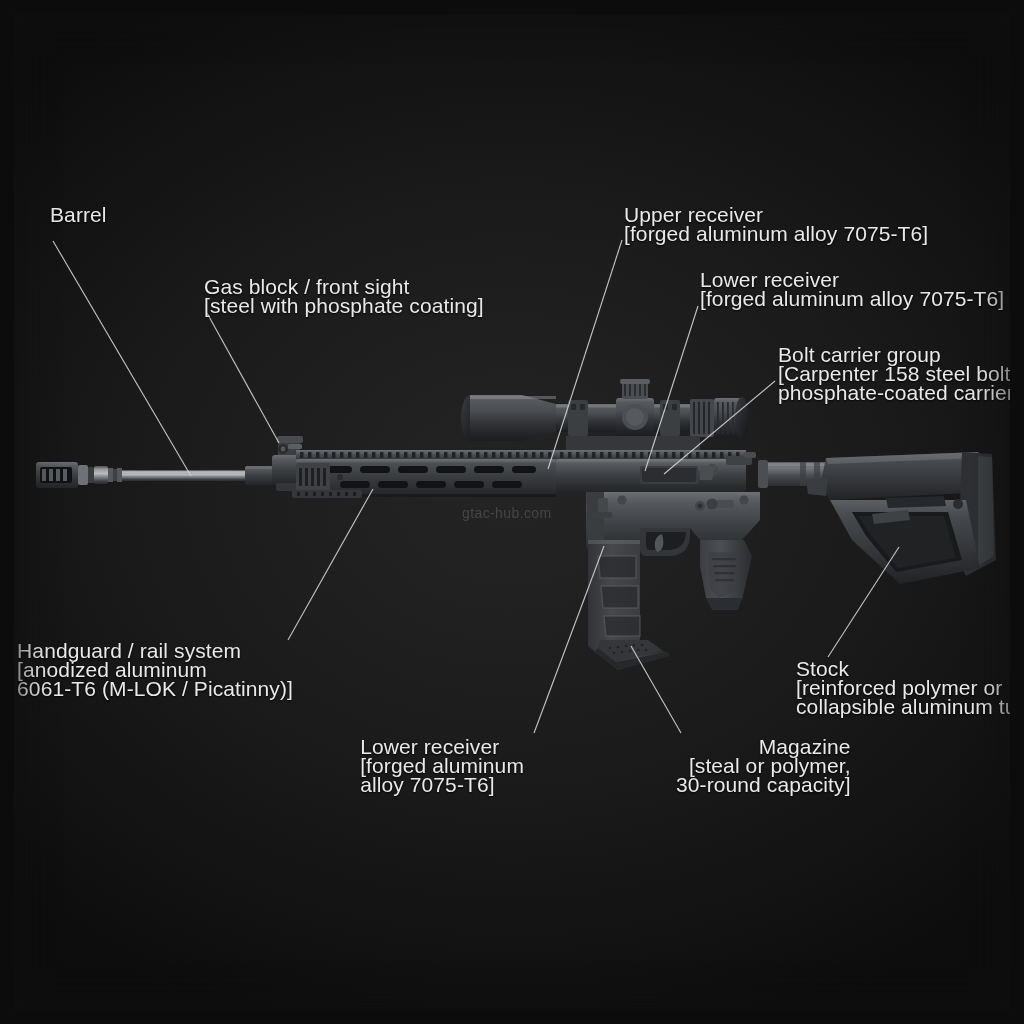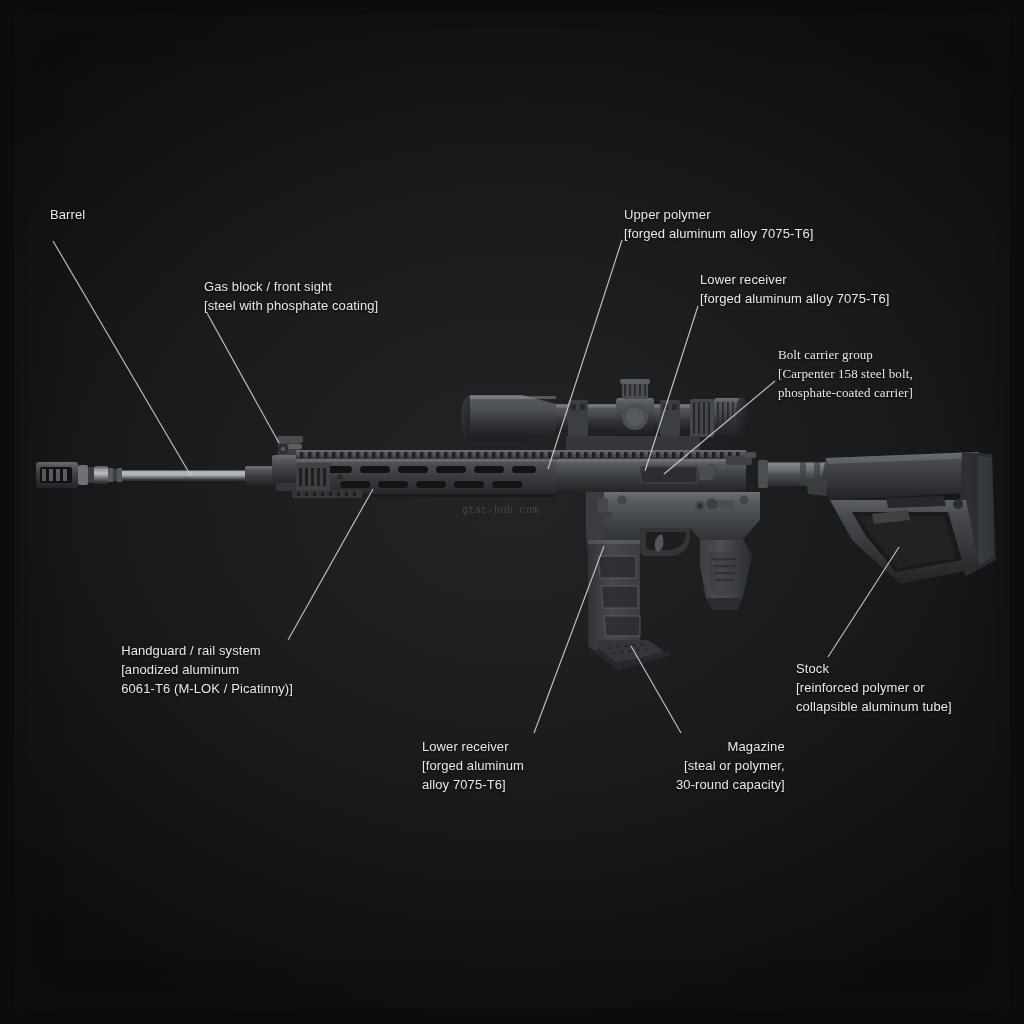--- a/index.html
+++ b/index.html
@@ -30,40 +30,40 @@
   }
 
   
   #overlay {
     position: absolute;
     inset: 0;
   }
   .label {
     position: absolute;
     color: #e9e9e9;
-    font-size: 13px;
+    font-size: 21px;
     line-height: 19px;
     white-space: pre;
     text-shadow: 0 1px 2px rgba(0,0,0,.9);
     letter-spacing: .1px;
   }
   .label .ttl { display: block; }
   .label .spec { display: block; }
   .label.right-align { text-align: left; }
 
   
   #rifle { position: absolute; left: 0; top: 0; }
   #watermark {
     position: absolute;
     left: 462px;
     top: 505px;
-    font-size: 10px;
+    font-size: 14px;
     color: rgba(150,150,150,.30);
     letter-spacing: .4px;
-    font-family: Liberation Mono, monospace;
+    font-family: Liberation Sans, sans-serif;
   }
 </style>
 </head>
 <body>
 
 <div id="stage">
   <div id="bg-vignette"></div>
 
   <svg id="rifle" width="1024" height="1024" viewBox="0 0 1024 1024">
     <defs>
@@ -462,23 +462,23 @@
         <line x1="288" y1="640" x2="373" y2="489" stroke="#cfcfcf"></line>
         <line x1="604" y1="546" x2="534" y2="733" stroke="#cfcfcf"></line>
         <line x1="631" y1="646" x2="681" y2="733" stroke="#cfcfcf"></line>
         <line x1="828" y1="657" x2="899" y2="547" stroke="#cfcfcf"></line>
       </g>
   </svg>
 
   <div id="overlay">
       <div class="label" style="top: 205px; left: 50px;"><span class="ttl">Barrel</span></div>
       <div class="label" style="top: 277px; left: 204px;"><span class="ttl">Gas block / front sight</span><span class="spec">[steel with phosphate coating]</span></div>
-      <div class="label" style="top: 205px; left: 624px;"><span class="ttl">Upper polymer</span><span class="spec">[forged aluminum alloy 7075-T6]</span></div>
+      <div class="label" style="top: 205px; left: 624px;"><span class="ttl">Upper receiver</span><span class="spec">[forged aluminum alloy 7075-T6]</span></div>
       <div class="label" style="top: 270px; left: 700px;"><span class="ttl">Lower receiver</span><span class="spec">[forged aluminum alloy 7075-T6]</span></div>
-      <div class="label" style="top: 345px; left: 778px; font-family: Liberation Serif, serif;"><span class="ttl">Bolt carrier group</span><span class="spec">[Carpenter 158 steel bolt,
+      <div class="label" style="top: 345px; left: 778px;"><span class="ttl">Bolt carrier group</span><span class="spec">[Carpenter 158 steel bolt,
 phosphate-coated carrier]</span></div>
       <div class="label right-align" style="top: 641px; right: 731px;"><span class="ttl">Handguard / rail system</span><span class="spec">[anodized aluminum
 6061-T6 (M-LOK / Picatinny)]</span></div>
       <div class="label right-align" style="top: 737px; right: 500px;"><span class="ttl">Lower receiver</span><span class="spec">[forged aluminum
 alloy 7075-T6]</span></div>
       <div class="label" style="top: 737px; left: 676px; text-align: right;"><span class="ttl">Magazine</span><span class="spec">[steal or polymer,
 30-round capacity]</span></div>
       <div class="label" style="top: 659px; left: 796px;"><span class="ttl">Stock</span><span class="spec">[reinforced polymer or
 collapsible aluminum tube]</span></div>
     </div>

